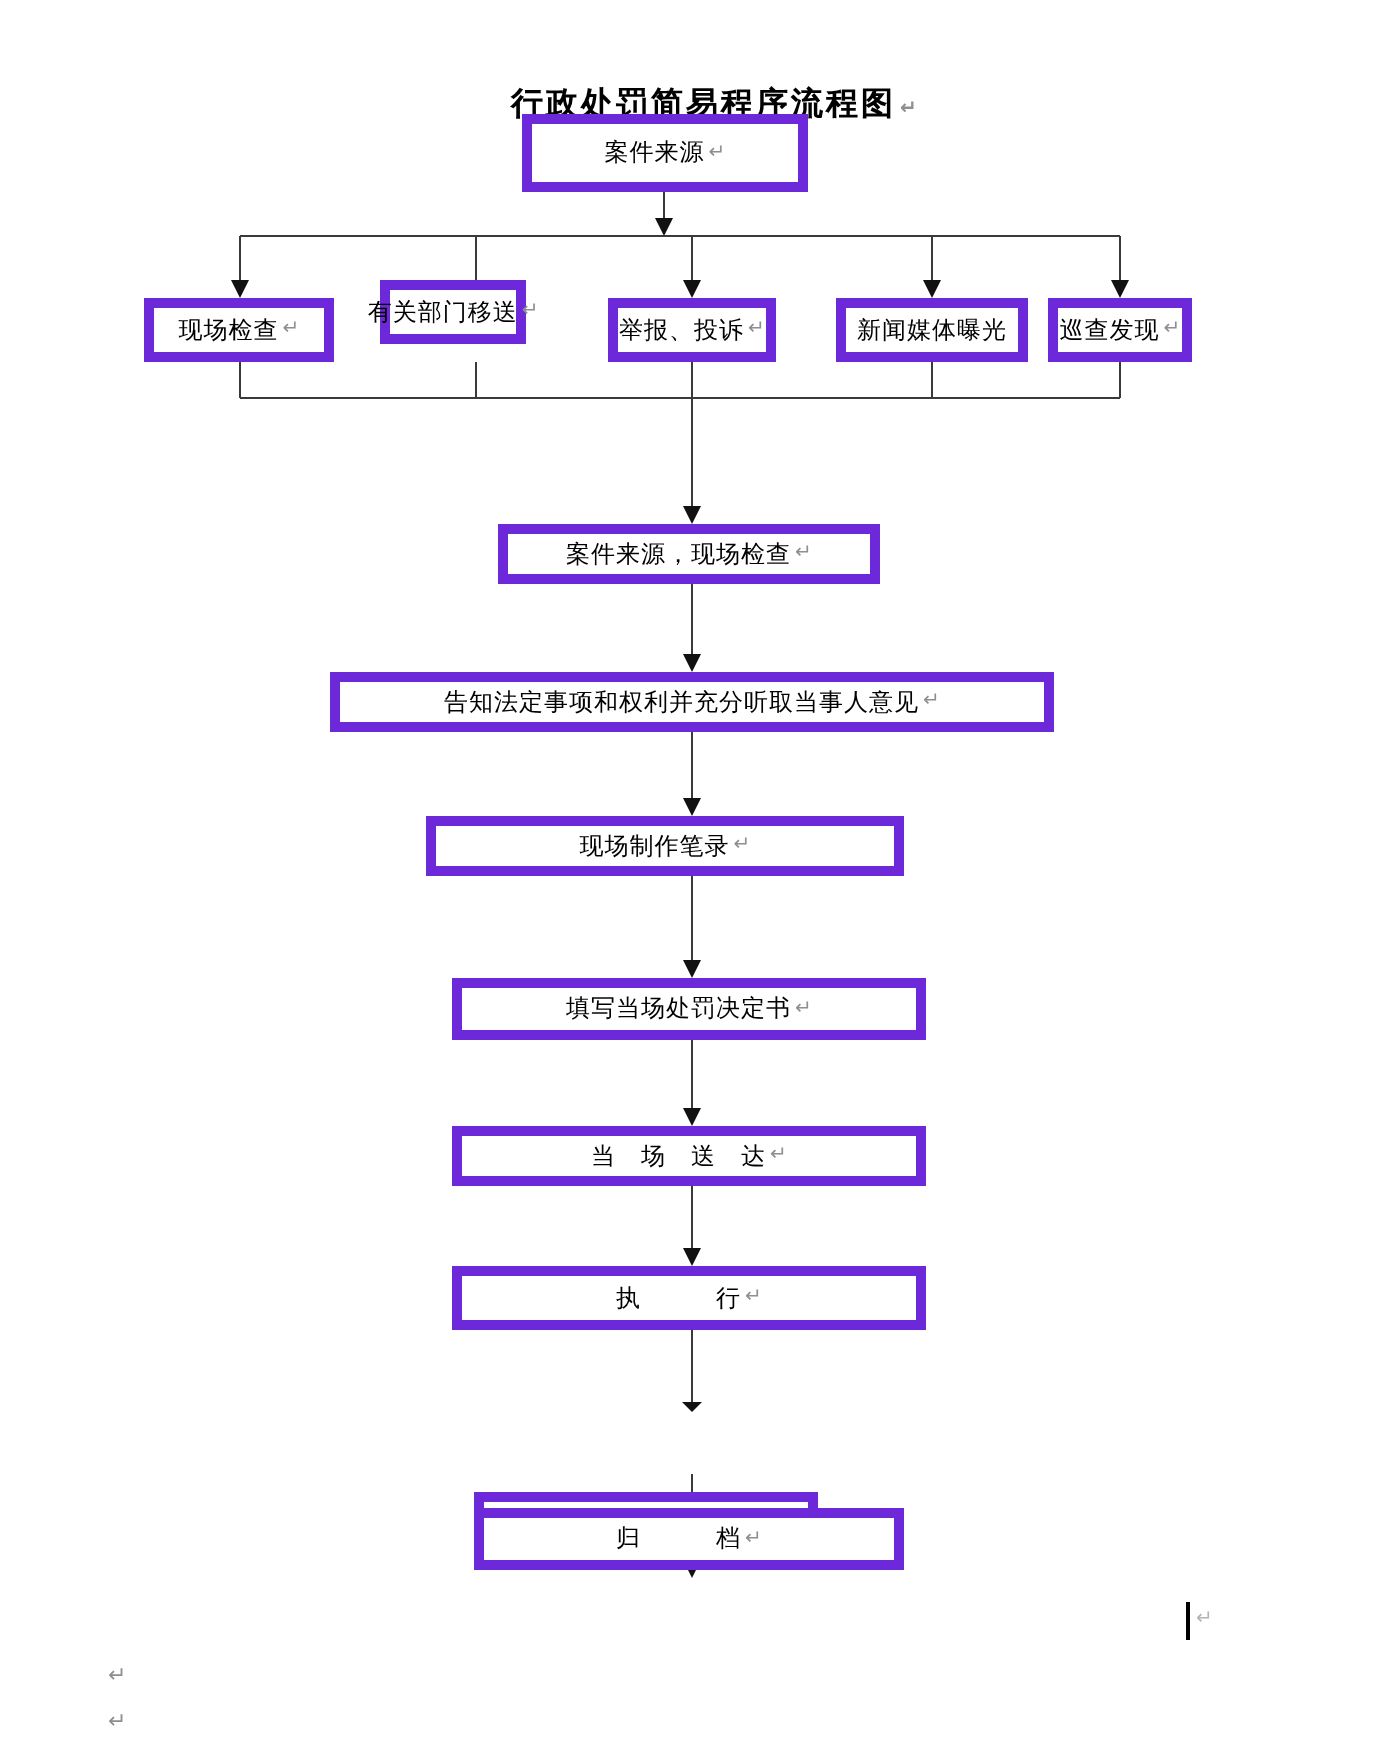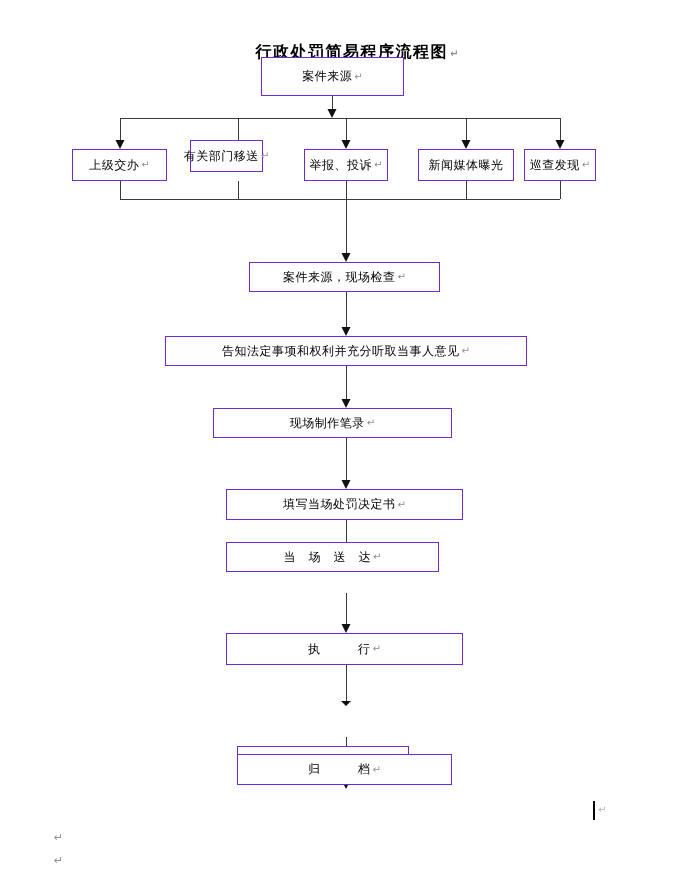--- a/index.html
+++ b/index.html
@@ -9,21 +9,21 @@
   }
   .title{
     position:absolute;top:30px;left:0;width:100%;margin:12px;
     text-align:center;font-size:16px;font-weight:bold;letter-spacing:1.5px;
   }
   .connectors{position:absolute;left:0;top:0;width:690px;height:880px;}
   .connectors line{stroke:#3a3a3a;stroke-width:1;shape-rendering:crispEdges;}
   .connectors polygon{fill:#111;}
   .node{
     position:absolute;display:flex;align-items:center;justify-content:center;
-    border:1px solid #6d28d9;background:#fff;font-size:12px;letter-spacing:0.5px;
+    border:5px solid #6d28d9;background:#fff;font-size:12px;letter-spacing:0.5px;
     box-sizing:border-box;white-space:nowrap;
   }
   .pmark{
     color:#8f8f8f;font-size:10px;line-height:1;margin-left:2px;
     font-family:"DejaVu Sans",sans-serif;letter-spacing:0;
   }
   .loose-mark{position:absolute;color:#8f8f8f;font-size:11px;font-family:"DejaVu Sans",sans-serif;}
   .caret{position:absolute;left:593px;top:801px;width:2px;height:19px;background:#000;}
   .caret-mark{position:absolute;left:598px;top:804px;color:#b5b5b5;font-size:10px;font-family:"DejaVu Sans",sans-serif;}
 </style>
@@ -80,21 +80,21 @@
   </svg>
 
   <h1 class="title"><span>行政处罚简易程序流程图</span><span class="pmark">↵</span></h1>
 
   <div class="node" style="left:261px;top:57px;width:143px;height:39px">
       <span>案件来源</span>
       <span class="pmark">↵</span>
     </div>
 
   <div class="node" style="left:72px;top:149px;width:95px;height:32px">
-      <span>上级交办</span>
+      <span>现场检查</span>
       <span class="pmark">↵</span>
     </div>
 
   <div class="node" style="left:190px;top:140px;width:73px;height:32px">
       <span>有关部门移送</span>
       <span class="pmark">↵</span>
     </div>
 
   <div class="node" style="left:304px;top:149px;width:84px;height:32px">
       <span>举报、投诉</span>
@@ -123,21 +123,21 @@
   <div class="node" style="left:213px;top:408px;width:239px;height:30px">
       <span>现场制作笔录</span>
       <span class="pmark">↵</span>
     </div>
 
   <div class="node" style="left:226px;top:489px;width:237px;height:31px">
       <span>填写当场处罚决定书</span>
       <span class="pmark">↵</span>
     </div>
 
-  <div class="node" style="left:226px;top:542px;width:213px;height:30px">
+  <div class="node" style="left:226px;top:563px;width:237px;height:30px">
       <span>当　场　送　达</span>
       <span class="pmark">↵</span>
     </div>
 
   <div class="node" style="left:226px;top:633px;width:237px;height:32px">
       <span>执　　　行</span>
       <span class="pmark">↵</span>
     </div>
 
   <div class="node" style="left:237px;top:746px;width:172px;height:31px">

